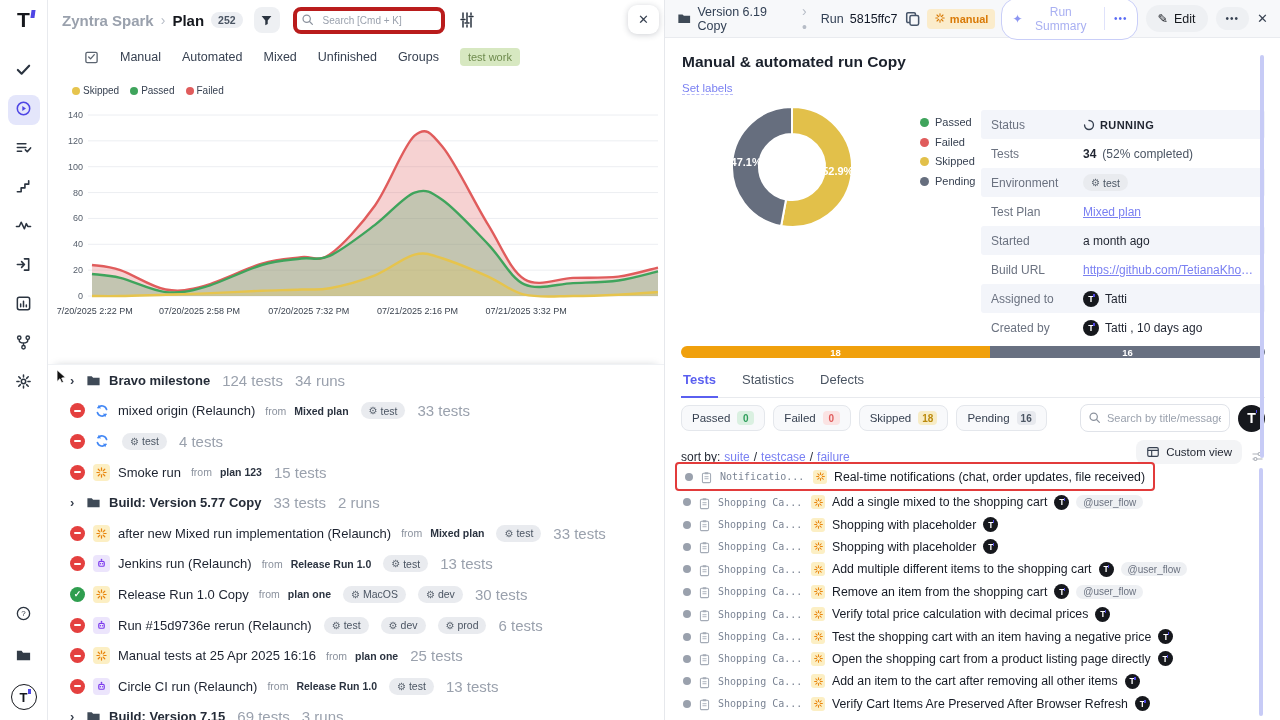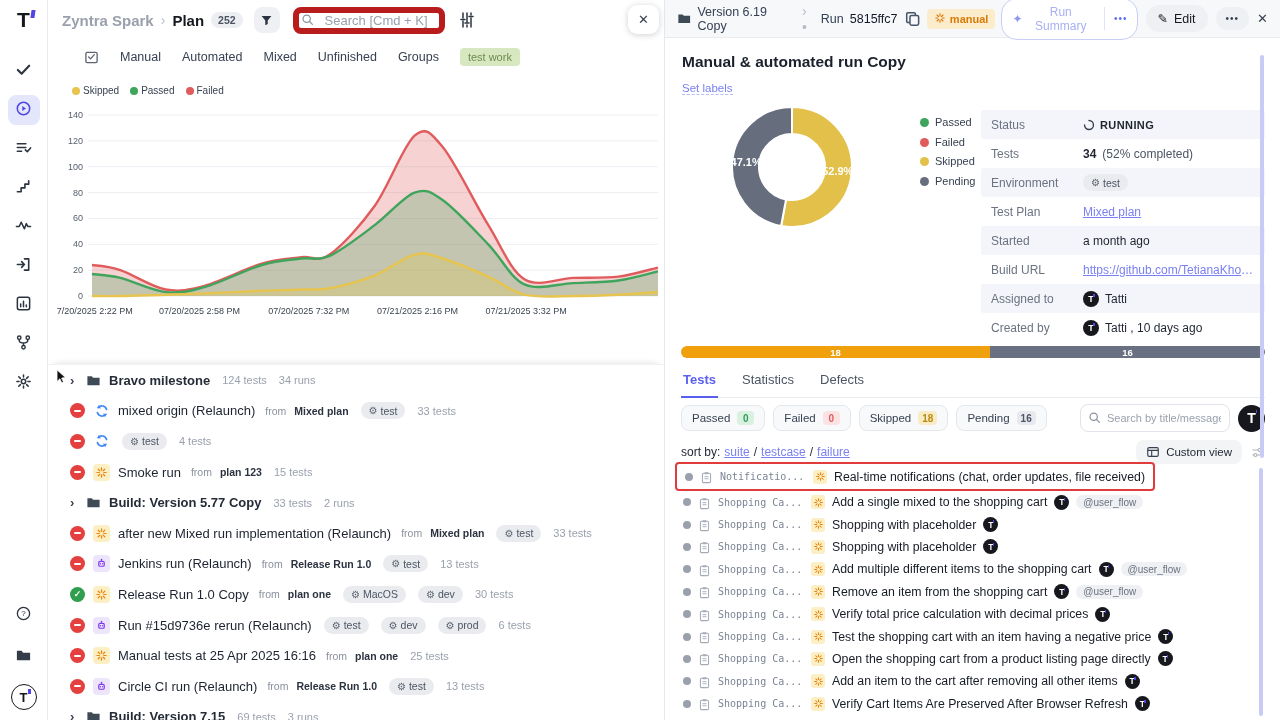--- a/index.html
+++ b/index.html
@@ -23,21 +23,21 @@
   
   .left-panel{position:absolute;left:48px;top:0;width:616px;height:720px;background:#fff}
   .lp-header{position:absolute;left:0;top:0;right:0;height:40px;display:flex;align-items:center;padding:0 14px;gap:7px}
   .bc-project{font-size:15px;font-weight:bold;color:#9aa1ad}
   .bc-sep{color:#b6bcc6;font-size:14px}
   .bc-section{font-size:15px;font-weight:bold;color:#15181e}
   .bc-count{background:#eceef2;color:#4b5563;font-size:10.5px;font-weight:bold;border-radius:9px;padding:2px 7px}
   .btn-funnel{width:26px;height:26px;border-radius:8px;background:#eef0f3;border:none;display:flex;align-items:center;justify-content:center;cursor:pointer;margin-left:4px}
   .btn-funnel svg{width:13px;height:13px}
   .lp-search{position:relative;width:152px;height:27px;margin-left:6px}
-  .lp-search input{width:100%;height:100%;border:6px solid #b91c1c;border-radius:8px;padding:0 8px 0 26px;font-size:13px;color:#374151;outline:none;font-family:"Liberation Sans",sans-serif}
+  .lp-search input{width:100%;height:100%;border:4px solid #b91c1c;border-radius:8px;padding:0 8px 0 26px;font-size:10px;color:#374151;outline:none;font-family:"Liberation Sans",sans-serif}
   .lp-search input::placeholder{color:#9aa1ad}
   .lp-search .sico{position:absolute;left:8px;top:6px;width:13px;height:13px}
   .lp-sliders{margin-left:6px;width:18px;height:18px;cursor:pointer}
   .panel-close{position:absolute;left:580px;top:5px;width:31px;height:29px;background:#fff;border:none;border-radius:9px;
     box-shadow:0 1px 6px rgba(30,40,60,.22);font-size:13px;color:#374151;cursor:pointer;z-index:9}
 
   .lp-tabs{position:absolute;left:36px;top:48px;display:flex;align-items:center;gap:21px;font-size:12.5px;color:#374151}
   .lp-tab{cursor:pointer}
   .tag-badge{background:#d7e8c1;color:#6f8b4e;font-size:11px;border-radius:4px;padding:3px 8px;cursor:pointer}
   .board-icon{width:15px;height:15px}
@@ -48,21 +48,21 @@
 
   .runs-list{position:absolute;left:0;top:364px;right:0;border-top:1px solid #f0f2f5;box-shadow:0 -5px 8px -7px rgba(20,30,50,.25)}
   .run-row{height:30.6px;display:flex;align-items:center;gap:8px;padding-left:22px;cursor:pointer;white-space:nowrap}
   .run-row .chev{color:#3b4350;font-size:13px;font-weight:bold;width:8px}
   .run-row .title{font-size:13px;color:#1d2330}
   .run-row.folder .title{font-weight:bold;color:#252c38}
   .run-from{font-size:10.5px;color:#8a919d;margin-left:2px}
   .run-plan{font-size:10.5px;font-weight:bold;color:#2b3340}
   .pill{display:inline-flex;align-items:center;gap:3px;background:#e9ebef;border-radius:10px;padding:2.5px 8px;font-size:10.5px;color:#4b5563;margin-left:4px}
   .pill .g{font-size:10px;color:#5b6470}
-  .run-meta{font-size:11px;color:#9aa1ad;margin-left:4px}
+  .run-meta{font-size:15px;color:#9aa1ad;margin-left:4px}
   .st-ic{width:15px;height:15px;border-radius:50%;flex:none;display:flex;align-items:center;justify-content:center}
   .st-failed{background:#e4403f}
   .st-failed i{width:7px;height:2px;background:#fff;border-radius:1px}
   .st-passed{background:#2f9e4f;color:#fff;font-size:9px;font-weight:bold}
   .kind-ic{width:17px;height:17px;border-radius:4px;flex:none;display:flex;align-items:center;justify-content:center}
   .kind-manual{background:#fcefc4}
   .kind-auto{background:#ece5fc}
   .kind-ic svg{width:13px;height:13px}
   .kind-mixed svg{width:16px;height:16px}
   .mouse-cursor{position:absolute;left:8px;top:4px;z-index:3}
@@ -111,21 +111,21 @@
   .chips-row{position:absolute;left:16px;top:404px;width:584px;display:flex;align-items:center;gap:8px}
   .chip{display:flex;align-items:center;gap:7px;padding:5px 10px;border:1px solid #e4e7ec;background:#f8f9fb;border-radius:8px;font-size:11.5px;color:#374151;cursor:pointer}
   .chip .cnt{min-width:17px;text-align:center;border-radius:4px;font-size:10px;font-weight:bold;padding:1.5px 4px}
   .cnt.green{background:#daf0e1;color:#2f9e5b}.cnt.red{background:#fbe3e3;color:#e05c5c}
   .cnt.yellow{background:#f7ecc6;color:#bb8a0d}.cnt.gray{background:#e7e9ee;color:#4b5563}
   .rp-search{position:relative;width:150px;height:28px;margin-left:auto}
   .rp-search input{width:100%;height:100%;border:1px solid #e0e3e9;border-radius:8px;padding:0 8px 0 26px;font-size:11px;color:#374151;outline:none;font-family:"Liberation Sans",sans-serif}
   .rp-search input::placeholder{color:#9aa1ad}
   .rp-search .sico{position:absolute;left:8px;top:7px;width:13px;height:13px}
 
-  .sort-row{position:absolute;left:16px;top:440px;width:584px;display:flex;align-items:center;font-size:12px;color:#1f2430}
+  .sort-row{position:absolute;left:16px;top:440px;width:584px;display:flex;align-items:flex-end;font-size:12px;color:#1f2430}
   .sort-link{color:#7a80f2;text-decoration:underline;margin:0 4px;cursor:pointer}
   .cv-btn{margin-left:auto;display:flex;align-items:center;gap:6px;border:none;background:#f3f4f6;border-radius:8px;padding:5px 10px;font-size:11.5px;color:#1f2430;cursor:pointer}
   .tune-v{width:15px;height:15px;margin-left:8px;opacity:.55;cursor:pointer}
 
   .tests-list{position:absolute;left:10px;top:462px;width:596px}
   .t-row{height:22.4px;display:flex;align-items:center;gap:7px;padding-left:8px;white-space:nowrap;cursor:pointer}
   .t-row.hl{border:2px solid #e23b3b;border-radius:4px;height:29px;width:fit-content;padding-right:8px}
   .t-dot{width:8px;height:8px;border-radius:50%;background:#9aa1ad;flex:none}
   .t-suite{font-family:"DejaVu Sans Mono",monospace;font-size:10px;color:#7b8494;width:86px;flex:none}
   .t-title{font-size:12.3px;color:#171c26}

